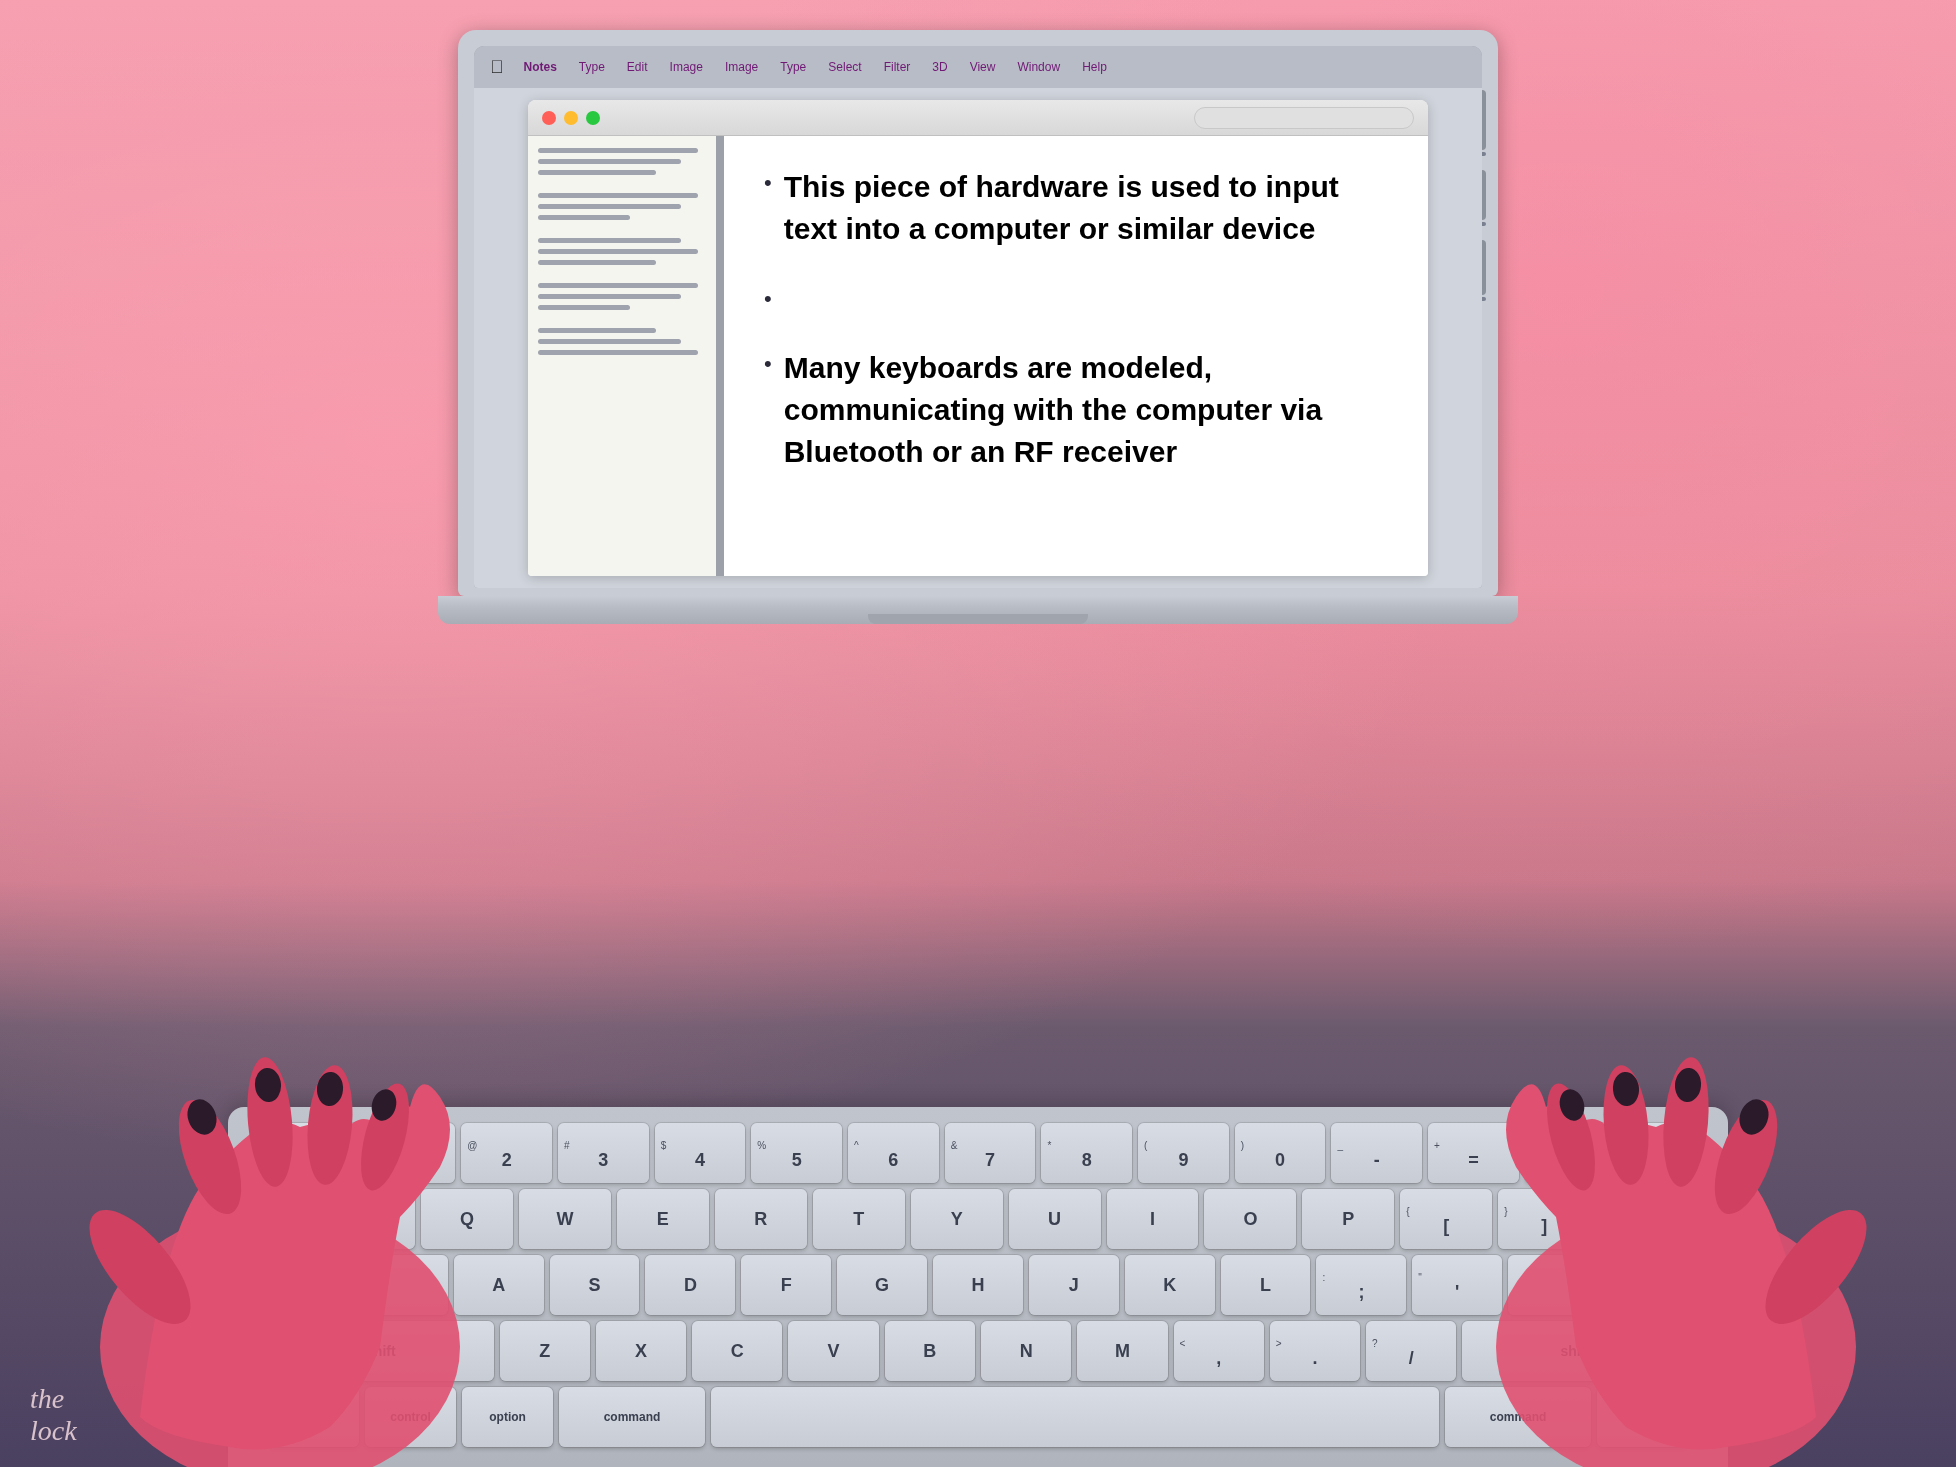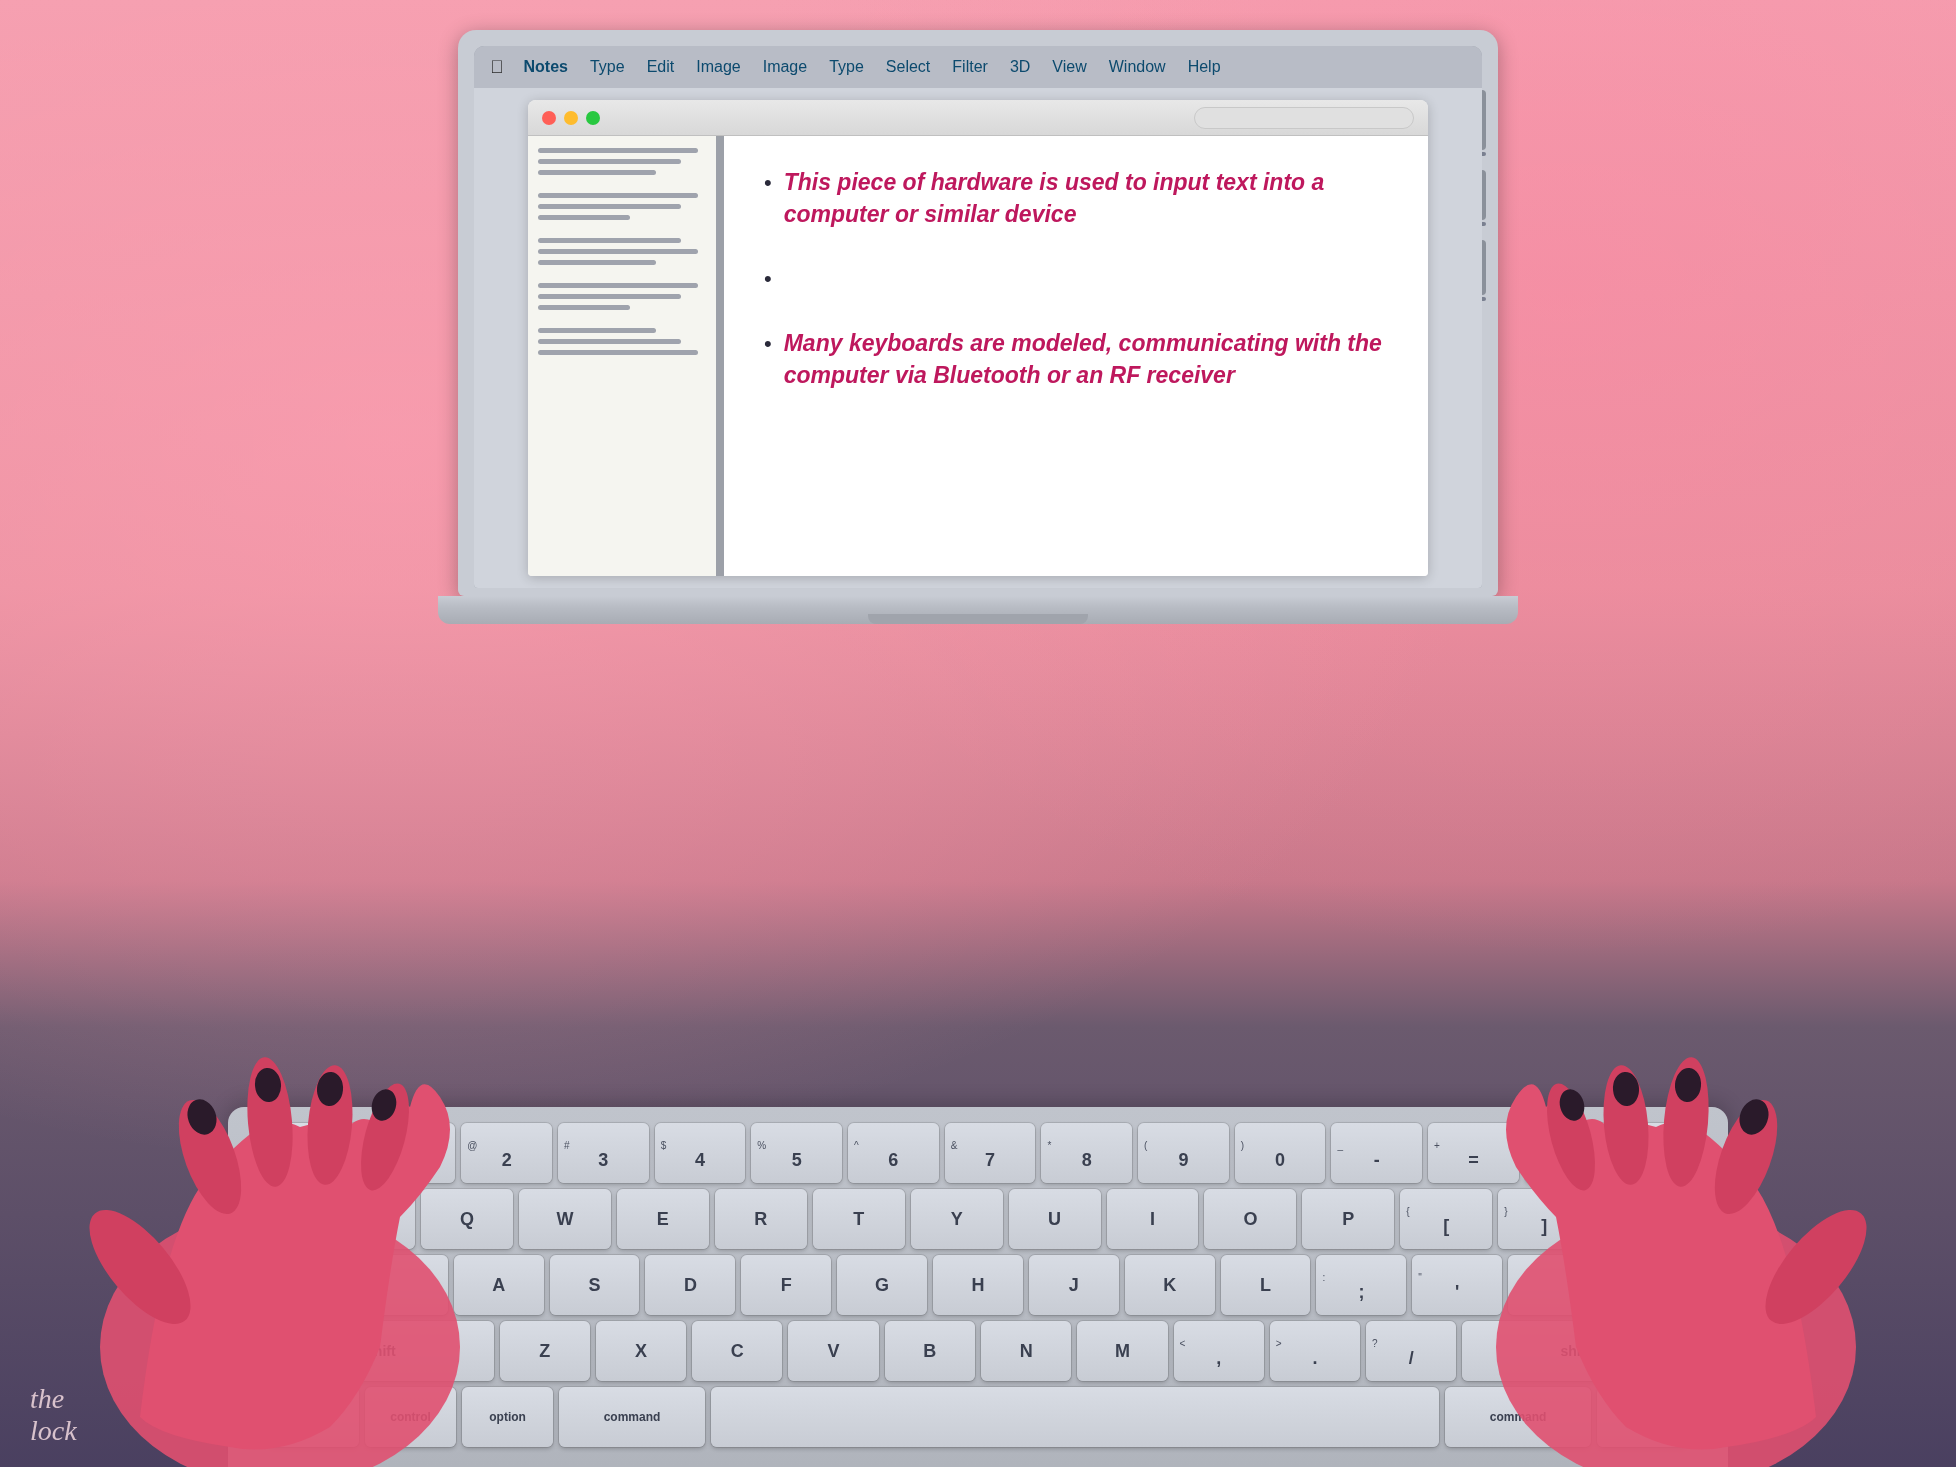--- a/index.html
+++ b/index.html
@@ -61,22 +61,22 @@
     }
 
     .apple-logo {
       font-size: 18px;
       margin-right: 8px;
       color: #2a2a2a;
     }
 
     .menu-item {
       padding: 4px 10px;
-      font-size: 16px;
-      color: #0c4a6e;
+      font-size: 12px;
+      color: #701a75;
       cursor: pointer;
       border-radius: 4px;
       white-space: nowrap;
     }
 
     .menu-item.bold {
       font-weight: 700;
     }
 
     
@@ -181,25 +181,24 @@
 
     .bullet-dot {
       font-size: 22px;
       line-height: 1.4;
       color: #2a2a3a;
       flex-shrink: 0;
       margin-top: 2px;
     }
 
     .bullet-text {
-      font-size: 23px;
+      font-size: 30px;
       font-weight: 700;
-      color: #be185d;
+      color: #000000;
       line-height: 1.4;
-      font-style: italic;
     }
 
     
     .scrollbar-right {
       position: absolute;
       right: 12px;
       top: 60px;
       width: 28px;
       display: flex;
       flex-direction: column;

